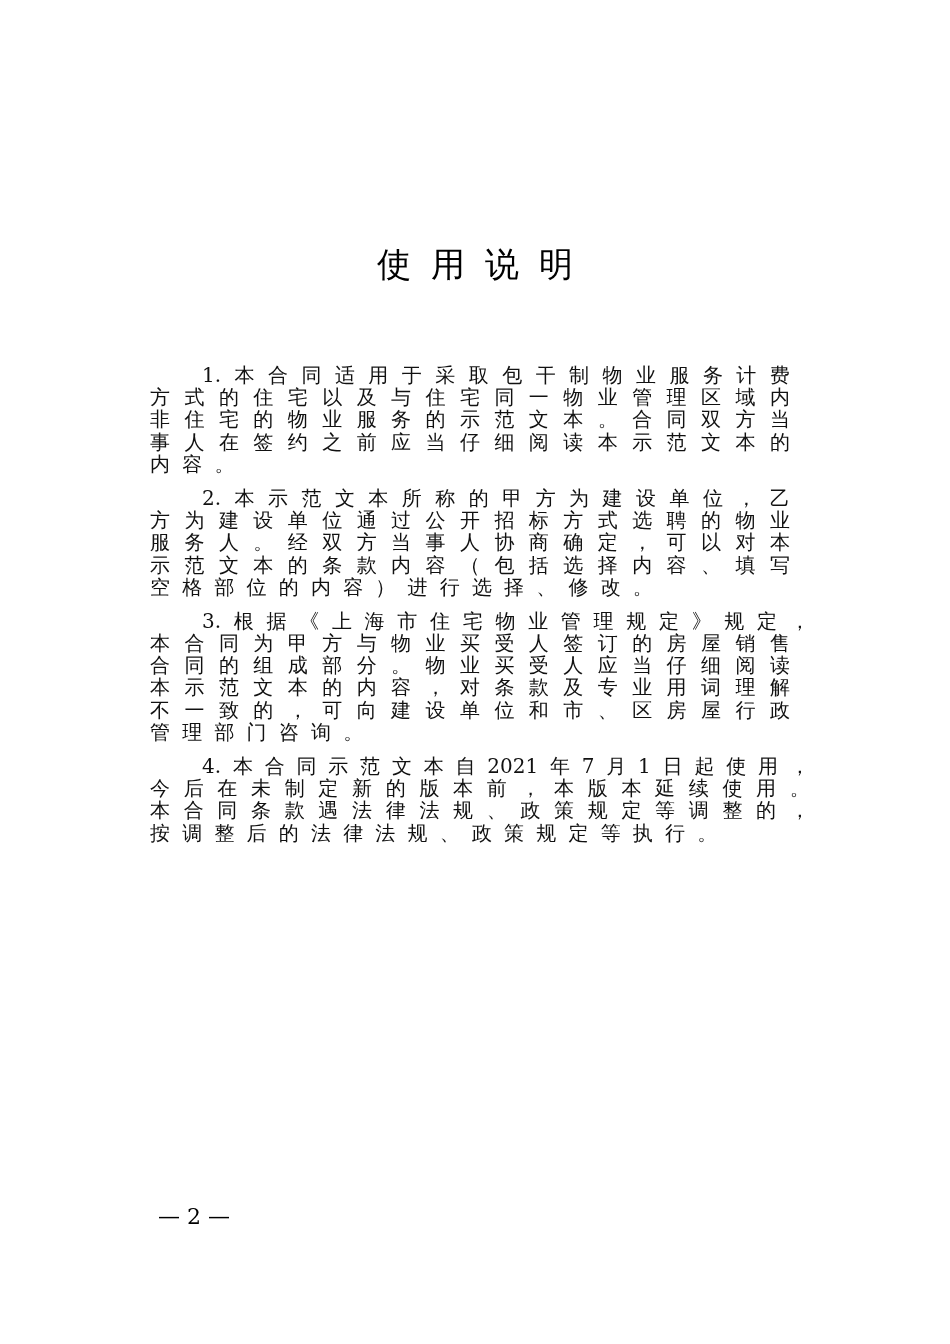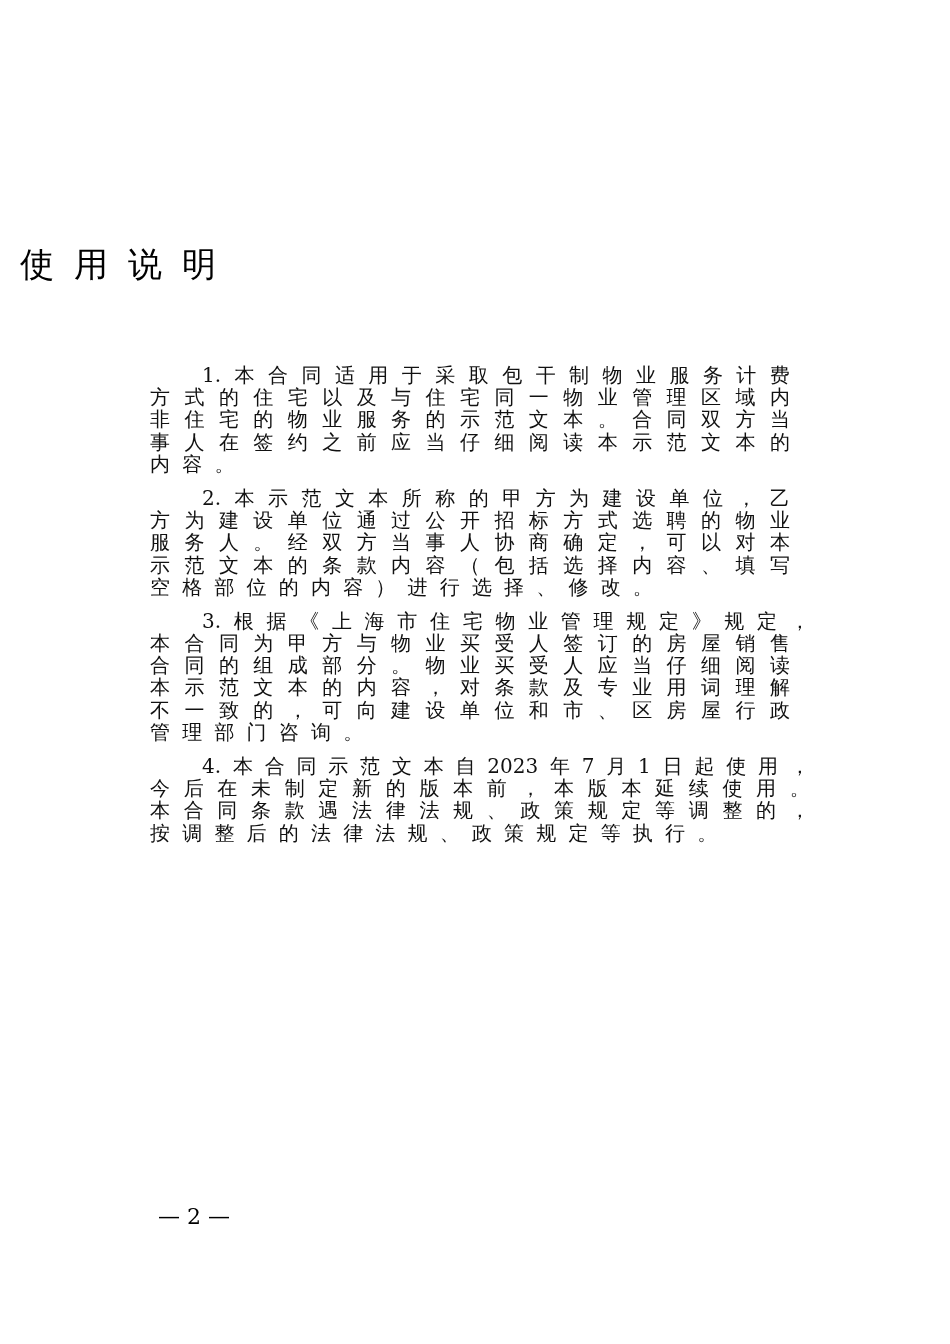--- a/index.html
+++ b/index.html
@@ -20,20 +20,21 @@
       top: 0;
       width: 950px;
       height: 1344px;
       background: #ffffff;
     }
     .title {
       position: absolute;
       left: 0;
       top: 240px;
       width: 950px;
+      text-align: center;
       font-family: "DejaVu Sans", sans-serif;
       font-size: 34px;
       letter-spacing: 20px;
       line-height: 48px;
       color: #000;
       padding-left: 20px;
       box-sizing: border-box;
     }
     .body {
       position: absolute;
@@ -399,21 +400,21 @@
         <div class="line first wide">
           <span>4.</span>
           <span>本</span>
           <span>合</span>
           <span>同</span>
           <span>示</span>
           <span>范</span>
           <span>文</span>
           <span>本</span>
           <span>自</span>
-          <span>2023</span>
+          <span>2021</span>
           <span>年</span>
           <span>7</span>
           <span>月</span>
           <span>1</span>
           <span>日</span>
           <span>起</span>
           <span>使</span>
           <span>用</span>
           <span>，</span>
         </div>

